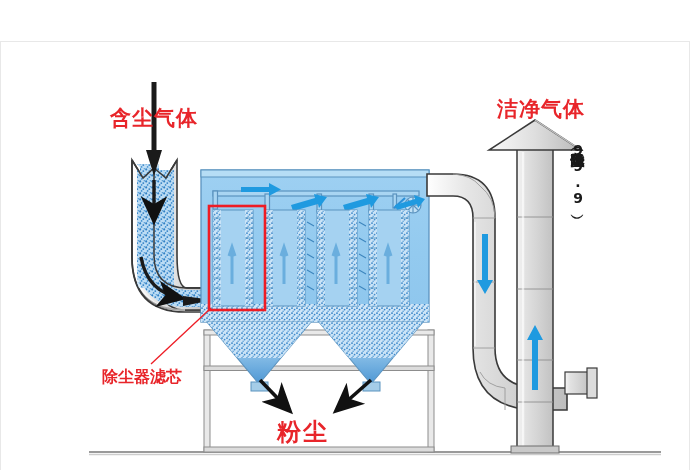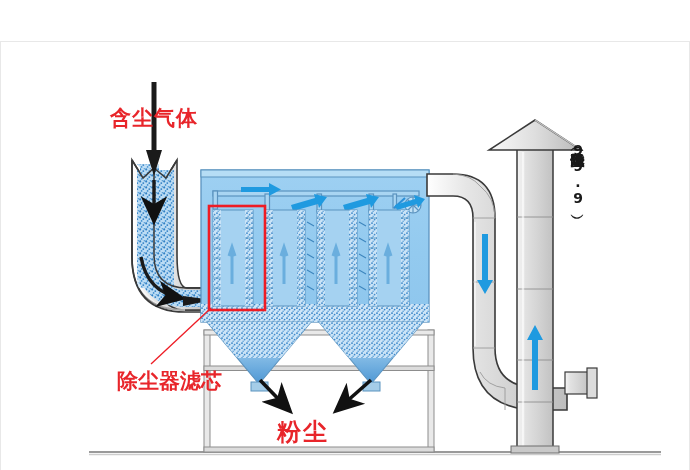--- a/index.html
+++ b/index.html
@@ -5,21 +5,21 @@
   html,body{margin:0;padding:0;background:#ffffff;}
   body{font-family:"DejaVu Sans","Liberation Sans",sans-serif;}
   #stage{position:relative;width:690px;height:470px;background:#ffffff;
          border:1px solid #e8e8e8;box-sizing:border-box;overflow:hidden;margin-top:41px;}
   #svgroot{position:absolute;left:0;top:0;width:690px;height:470px;}
   .lbl{position:absolute;color:#e8252a;font-weight:bold;white-space:nowrap;
        font-family:"DejaVu Sans","Liberation Sans",sans-serif;}
   #label-inlet{left:109px;top:62px;font-size:21px;letter-spacing:1px;}
   #label-clean{left:496px;top:53px;font-size:21px;letter-spacing:1px;}
   #label-dust{left:276px;top:374px;font-size:24px;letter-spacing:2px;}
-  #label-filter{left:116px;top:325px;font-size:21px;letter-spacing:0px;}
+  #label-filter{left:101px;top:325px;font-size:16px;letter-spacing:0px;}
   #label-vert{position:absolute;left:560px;top:100px;width:24px;
               color:#1a1a1a;font-weight:bold;font-size:14px;line-height:15px;
               writing-mode:vertical-rl;text-orientation:upright;
               letter-spacing:0px;
               font-family:"DejaVu Sans","Liberation Sans",sans-serif;}
 </style>
 </head>
 <body>
 
 <div id="stage">
@@ -329,20 +329,21 @@
       <path d="M534,78 L580,108" fill="none" stroke="#ffffff" stroke-width="1.3" opacity="0.7"></path>
     </g>
 
     <rect x="208" y="164" width="56" height="104" fill="none" stroke="#ee1c25" stroke-width="2.6"></rect>
 
     <line x1="210" y1="266" x2="150" y2="322" stroke="#ee1c25" stroke-width="1.3"></line>
   </svg>
 
   <div class="lbl" id="label-inlet">含尘气体</div>
 
+  <div class="lbl" id="label-clean">洁净气体</div>
 
   <div class="lbl" id="label-dust">粉尘</div>
 
   <div class="lbl" id="label-filter">除尘器滤芯</div>
 
   <div id="label-vert">干净气体（除尘达99.9）</div>
 
 </div>
 
 </body></html>

